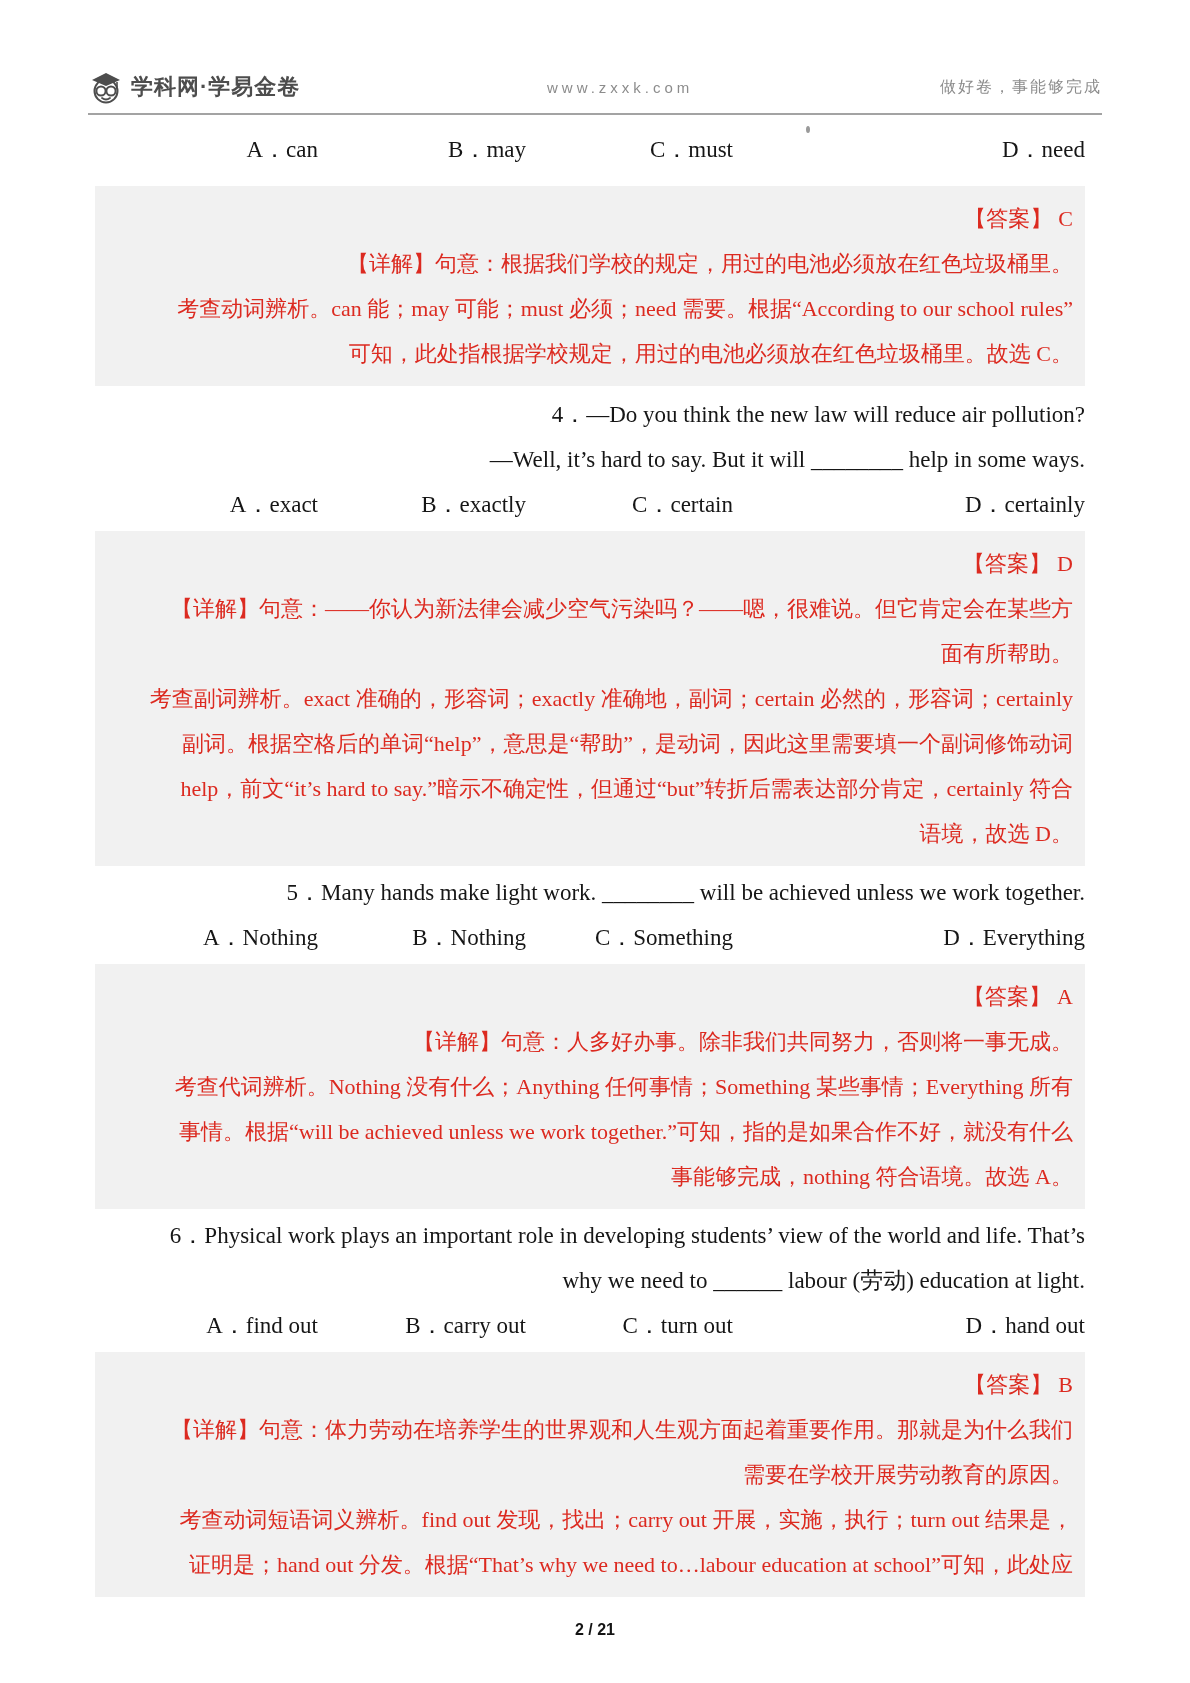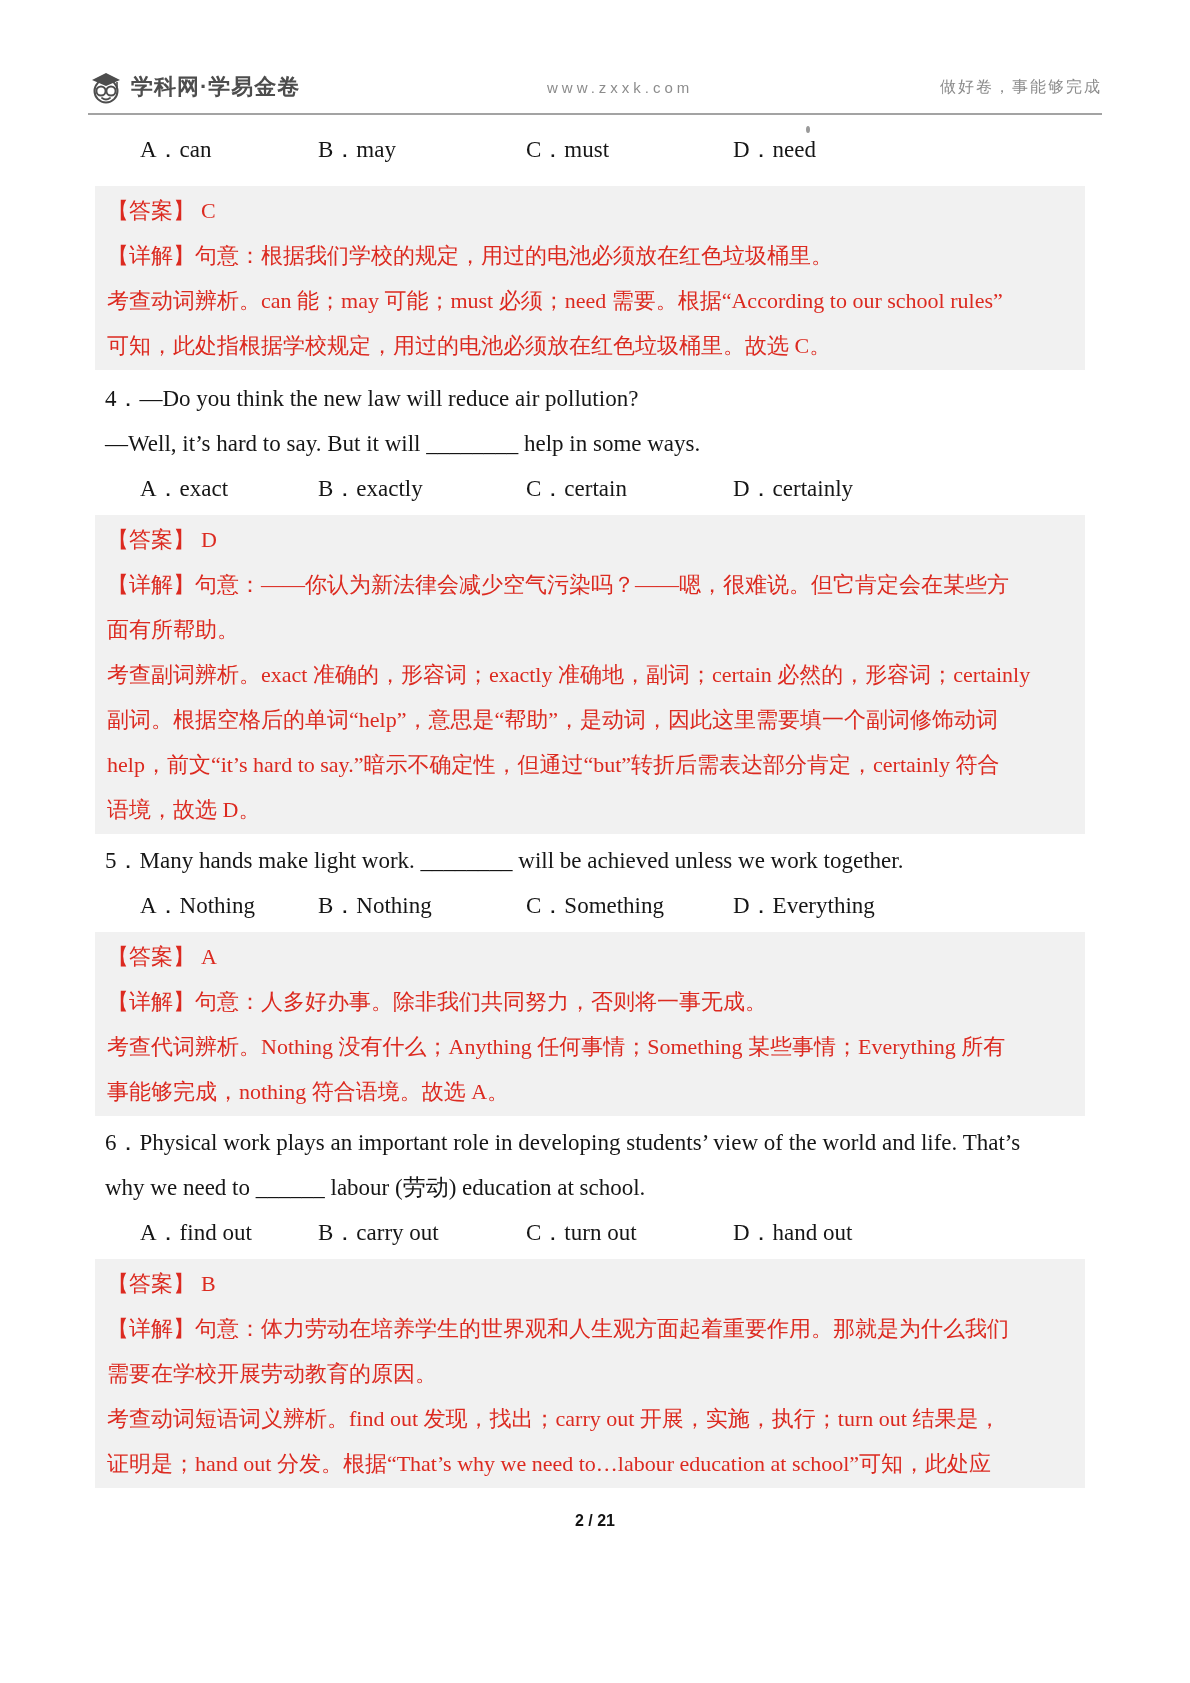--- a/index.html
+++ b/index.html
@@ -41,35 +41,35 @@
   .hdr-url { font-size: 15px; color: var(--hdr-gray); letter-spacing: 4px; }
   .hdr-slogan { font-size: 16px; color: var(--hdr-gray); letter-spacing: 2px; }
   .stray-dot {
     position: absolute;
     left: 806px; top: 126px;
     width: 4px; height: 7px;
     background: #9a9a9a;
     border-radius: 50%;
   }
   
-  .main { margin: 12px 95px; width: 990px; }
+  .main { margin: 12px 95px; width: 990px; text-align: right; }
   .line { line-height: 45px; white-space: nowrap; }
   .q-block .line { font-size: 23px; padding-left: 10px; color: var(--ink); }
   .opts {
     display: grid;
     grid-template-columns: 178px 208px 207px auto;
     padding-left: 45px;
     font-size: 23px;
     line-height: 45px;
     color: var(--ink);
   }
   .answer-block {
     background: var(--block-bg);
     color: var(--red);
-    padding: 2px 12px;
+    padding: 10px 12px;
   }
   .answer-block .line { font-size: 22px; }
   .ans-val { margin-left: 6px; }
   
   #opts-q3 { margin-top: 10px; }
   #blk-q3  { margin-top: 14px; }
   #q4      { margin-top: 6px; }
   #blk-q4  { margin-top: 4px; }
   #q5      { margin-top: 4px; }
   #blk-q5  { margin-top: 4px; }
@@ -157,26 +157,27 @@
       <span>B．Nothing</span>
       <span>C．Something</span>
       <span>D．Everything</span>
     </div>
     <div class="answer-block" id="blk-q5">
       <div class="line">
         <span>【答案】</span><span class="ans-val">A</span>
       </div>
       <div class="line">【详解】句意：人多好办事。除非我们共同努力，否则将一事无成。</div>
       <div class="line">考查代词辨析。Nothing 没有什么；Anything 任何事情；Something 某些事情；Everything 所有</div>
+      <div class="line">事情。根据“will be achieved unless we work together.”可知，指的是如果合作不好，就没有什么</div>
       <div class="line">事能够完成，nothing 符合语境。故选 A。</div>
     </div>
 
     <div class="q-block" id="q6">
       <div class="line">6．Physical work plays an important role in developing students’ view of the world and life. That’s</div>
-      <div class="line">why we need to ______ labour (劳动) education at school.</div>
+      <div class="line">why we need to ______ labour (劳动) education at light.</div>
     </div>
     <div class="opts" id="opts-q6">
       <span>A．find out</span>
       <span>B．carry out</span>
       <span>C．turn out</span>
       <span>D．hand out</span>
     </div>
     <div class="answer-block" id="blk-q6">
       <div class="line">
         <span>【答案】</span><span class="ans-val">B</span>

